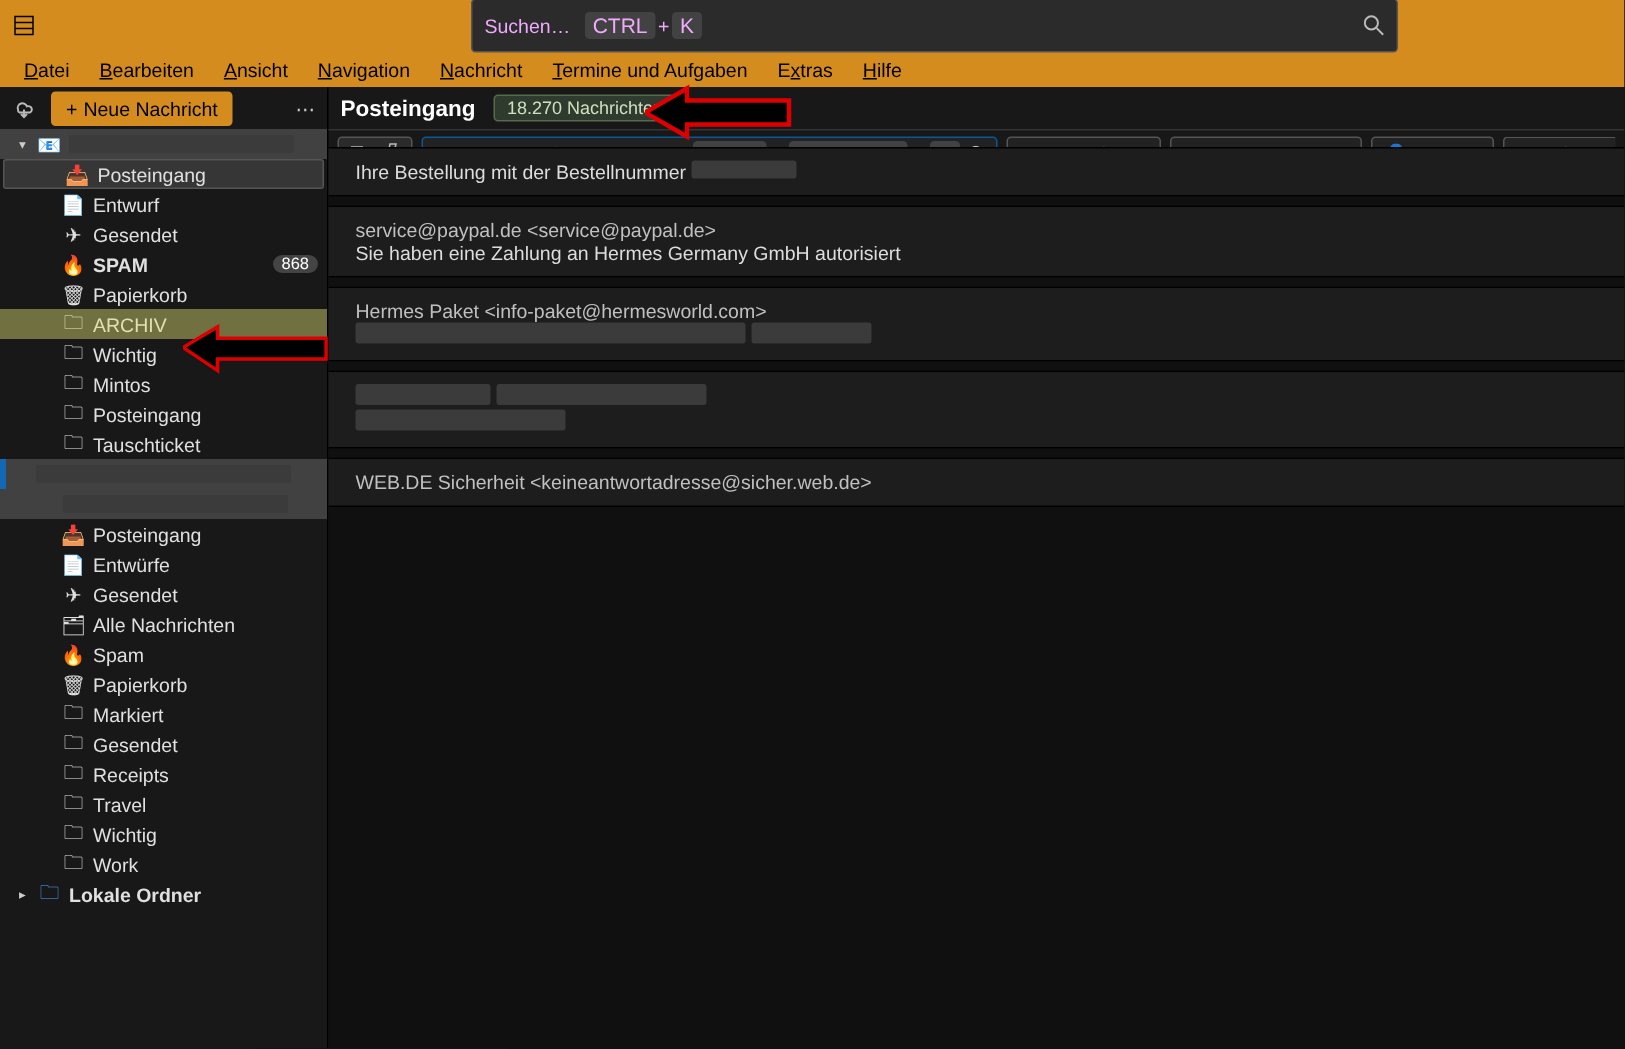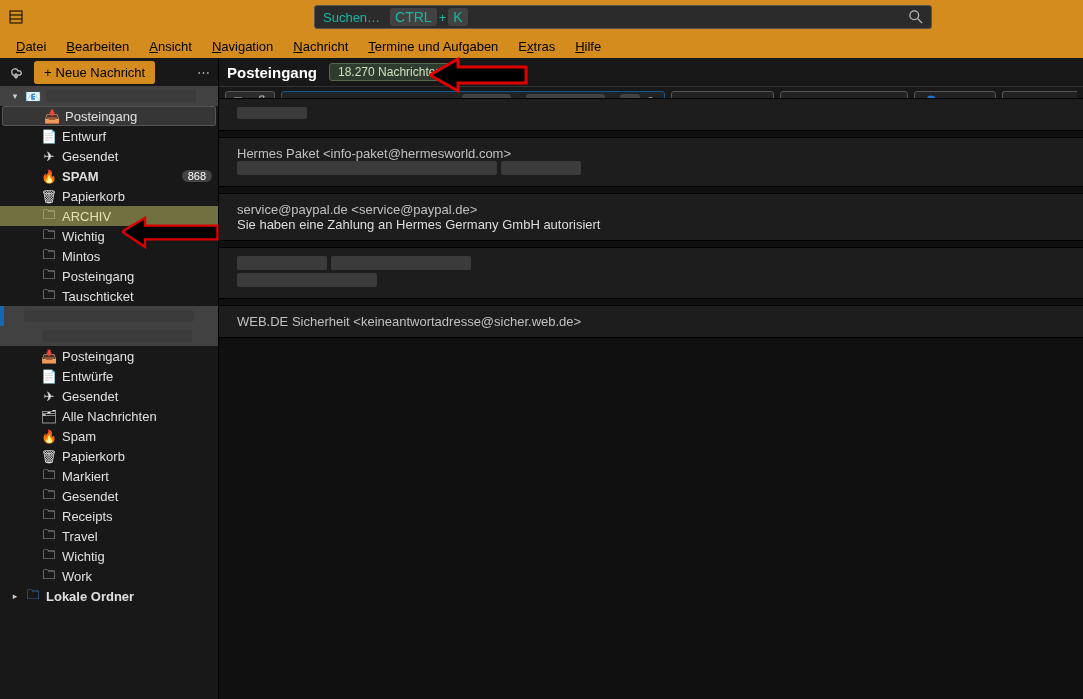--- a/index.html
+++ b/index.html
@@ -7,23 +7,23 @@
     width: 1083px; height: 699px;
     background: #181818; color: #e0e0e0; overflow: hidden; position: relative;
     font-size: 13px;
   }
   .titlebar {
     height: 34px; background: #d48c1e;
     display: flex; align-items: center; padding: 0 8px;
   }
   .ham-icon { margin-right: 12px; }
   .search-titlebar {
-    margin-left: 278px; flex: 0 0 618px; height: 24px;
+    margin-left: 278px; flex: 0 0 618px; height: 36px;
     background: #2b2b2b; border: 1px solid #555; border-radius: 3px;
-    display: flex; align-items: center; padding: 0 8px; color: #14b8a6;
+    display: flex; align-items: center; padding: 0 8px; color: #f0abfc;
   }
   .search-titlebar .placeholder { flex: 0 0 auto; }
   .kbd { background: #424242; padding: 1px 5px; border-radius: 3px; font-size:14px; margin: 0 2px; }
   .search-titlebar .spacer { flex: 1; }
   .menubar {
     height: 24px; background: #d48c1e; color: #000;
     display: flex; align-items: center; padding: 0 6px; gap: 0;
   }
   .menubar .menuitem { padding: 2px 10px; }
   .menubar .menuitem u { text-decoration: underline; }
@@ -288,29 +288,29 @@
             <span>Kontakt</span>
           </div>
         <div class="qf" style="border-right:none;border-radius:3px 0 0 3px">
             <span style="color:#666">◦</span>
             <span>Schlagw</span>
           </div>
       </div>
     </div>
     <div class="msg-list">
       <div class="msg" style="margin-top:-20px">
-        <div class="subject"> <span class="smudge" style="width:70px;height:12px"></span></div>
+        <div class="subject"><span>Ihre Bestellung mit der Bestellnummer</span> <span class="smudge" style="width:70px;height:12px"></span></div>
+      </div>
+      <div class="msg">
+        <div class="from">service@paypal.de &lt;service@paypal.de&gt;</div>
+        <div class="subject">Sie haben eine Zahlung an Hermes Germany GmbH autorisiert</div>
       </div>
       <div class="msg">
         <div class="from">Hermes Paket &lt;info-paket@hermesworld.com&gt;</div>
         <div><span class="smudge"></span><span class="smudge s2"></span></div>
-      </div>
-      <div class="msg">
-        <div class="from">service@paypal.de &lt;service@paypal.de&gt;</div>
-        <div class="subject">Sie haben eine Zahlung an Hermes Germany GmbH autorisiert</div>
       </div>
       <div class="msg">
         <div><span class="smudge" style="width:90px"></span> <span class="smudge" style="width:140px"></span></div>
         <div><span class="smudge" style="width:140px"></span></div>
       </div>
       <div class="msg">
         <div class="from">WEB.DE Sicherheit &lt;keineantwortadresse@sicher.web.de&gt;</div>
       </div>
     </div>
   </div>

